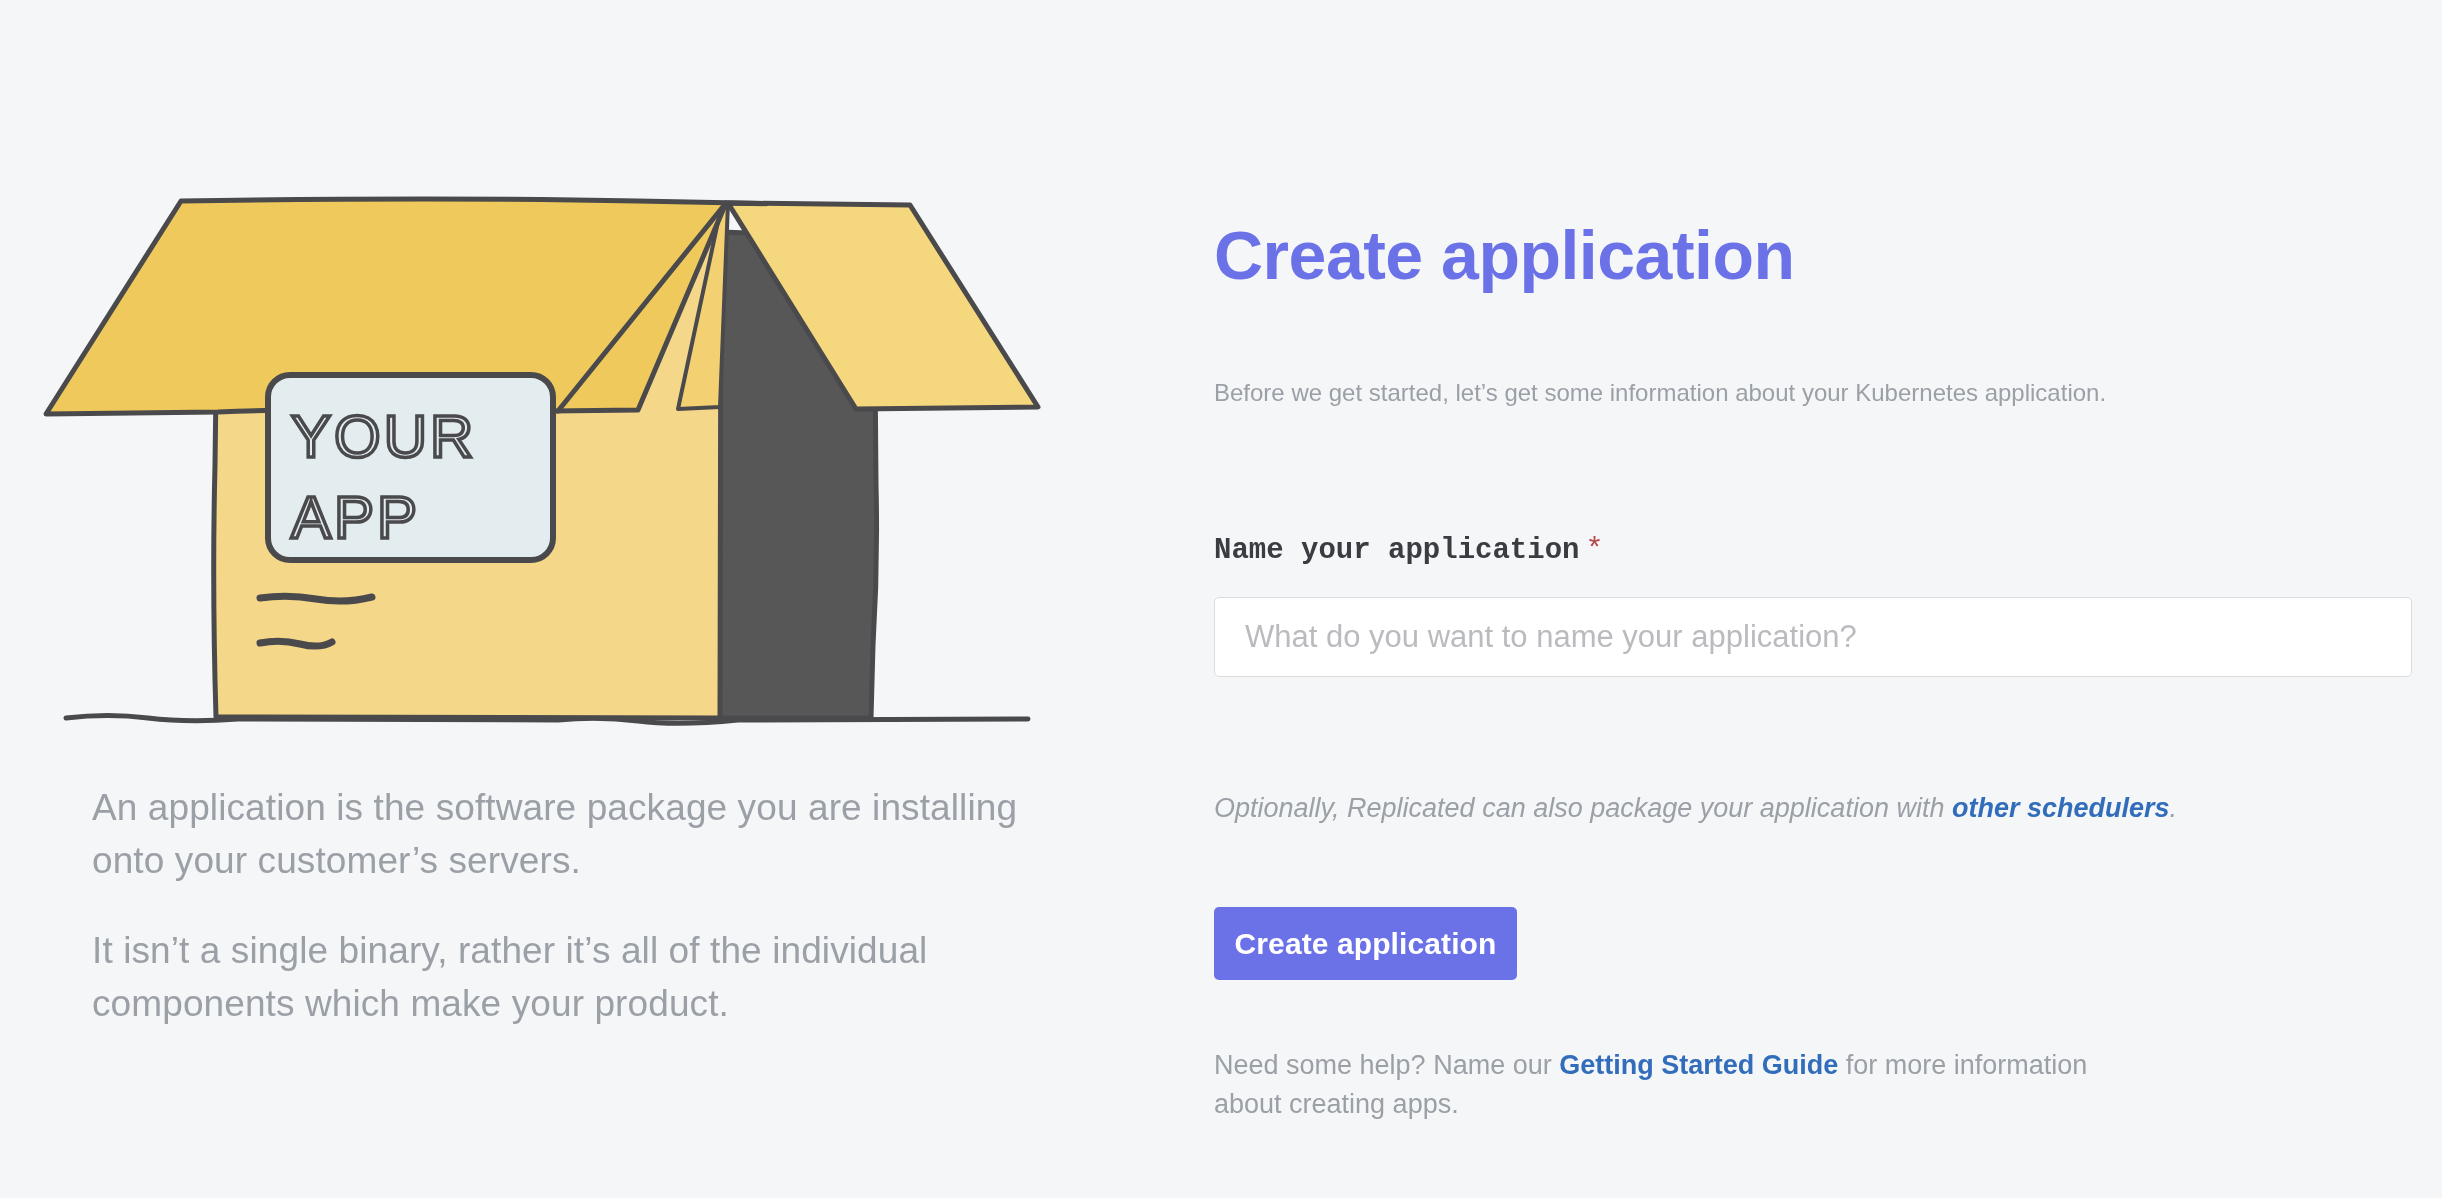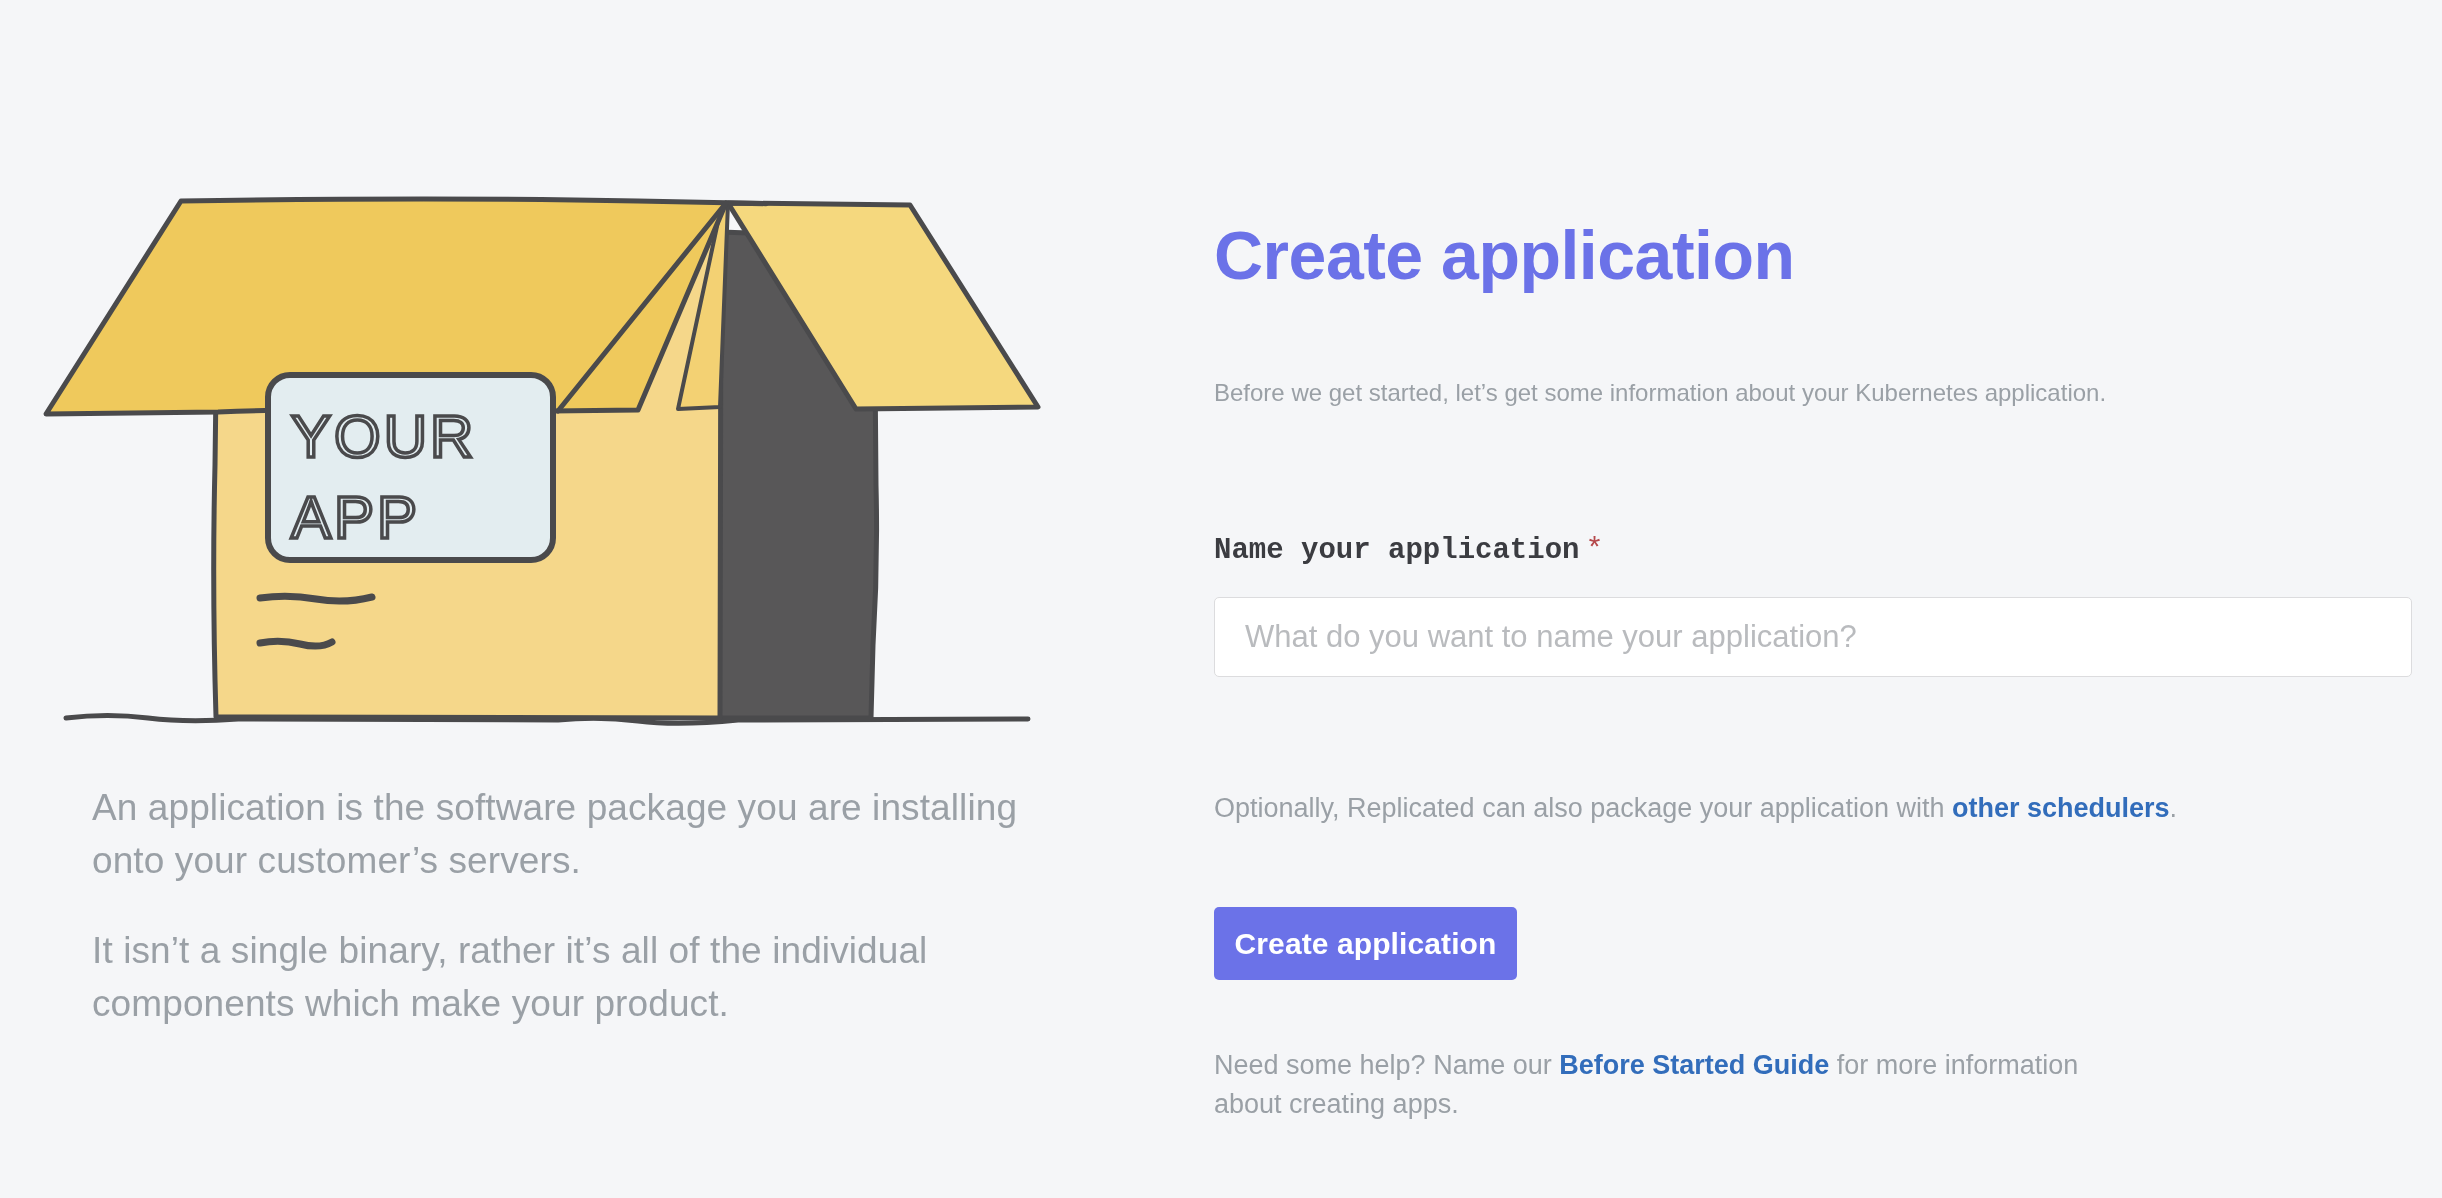--- a/index.html
+++ b/index.html
@@ -130,20 +130,21 @@
     color: #b9bbbe;
   }
 
   .optional-note {
     position: absolute;
     left: 0px;
     top: 777px;
     font-size: 27px;
     color: #9aa0a6;
     font-family: "Liberation Sans", sans-serif;
+    font-style: italic;
   }
   .link {
     color: #326dbb;
     font-weight: bold;
     text-decoration: none;
     cursor: pointer;
   }
 
   .create-btn {
     position: absolute;
@@ -226,17 +227,17 @@
 
     <input class="name-input" type="text" placeholder="What do you want to name your application?" style="">
 
     <div class="optional-note">
       <span>Optionally, Replicated can also package your application with </span><a class="link">other schedulers</a><span>.</span>
     </div>
 
     <button class="create-btn">Create application</button>
 
     <div class="help-block">
-      <span>Need some help? Name our </span><a class="link">Before Started Guide</a><span> for more information about creating apps.</span>
+      <span>Need some help? Name our </span><a class="link">Getting Started Guide</a><span> for more information about creating apps.</span>
     </div>
   </div>
 
 </div>
 
 </body></html>

